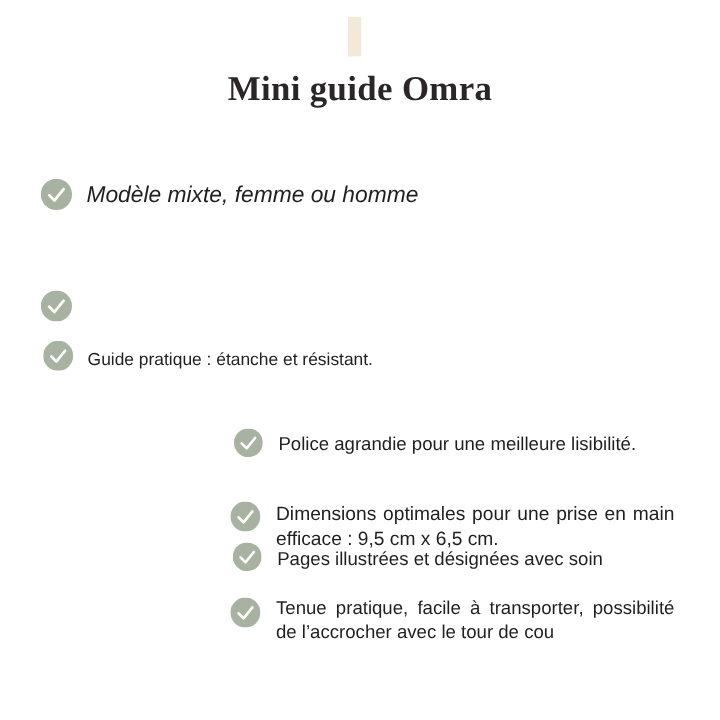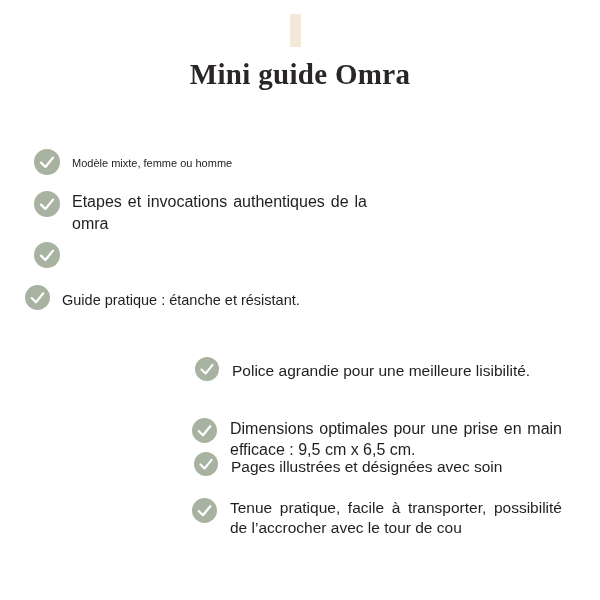--- a/index.html
+++ b/index.html
@@ -35,26 +35,26 @@
   .feature .txt{
     display:block;
     color:var(--text-color);
     line-height:20px;
   }
   .nowrap .txt{white-space:nowrap;}
   .justify .txt{text-align:justify;text-align-last:left;}
 
   
   .f-l1{left:34px;top:135px;}
-  .f-l1 .txt{margin:4px 0 0 12px;font-size:11px;}
+  .f-l1 .txt{margin:4px 0 0 12px;font-size:19px;font-style:italic;}
   .f-l2{left:34px;top:177px;}
   .f-l2 .txt{margin:0 0 0 12px;font-size:16px;width:295px;line-height:21.5px;}
   .f-l3{left:34px;top:228px;}
   .f-l3 .txt{margin:6px 0 0 12px;font-size:15.5px;}
-  .f-l4{left:25px;top:270px;align-items:center;}
+  .f-l4{left:36px;top:270px;}
   .f-l4 .txt{margin:6px 0 0 12px;font-size:14.5px;}
 
   
   .f-r1{left:195px;top:343px;}
   .f-r1 .txt{margin:4px 0 0 13px;font-size:15.5px;}
   .f-r2{left:192px;top:404px;}
   .f-r2 .txt{margin:1px 0 0 13px;font-size:16px;width:332px;line-height:20.5px;}
   .f-r3{left:194px;top:438px;}
   .f-r3 .txt{margin:5px 0 0 13px;font-size:15.5px;}
   .f-r4{left:192px;top:484px;}
@@ -75,29 +75,20 @@
   <div class="feature nowrap f-l1">
     <span class="check">
       <svg width="26" height="26" viewBox="0 0 26 26">
           <circle cx="13" cy="13" r="13"></circle>
           <path d="M7 13.6 L11.4 18 L19 8.6" fill="none" stroke-width="2.3" stroke-linecap="round" stroke-linejoin="round"></path>
         </svg>
     </span>
     <span class="txt">Modèle mixte, femme ou homme</span>
   </div>
 
-  <div class="feature justify f-l2">
-    <span class="check">
-      <svg width="26" height="26" viewBox="0 0 26 26">
-          <circle cx="13" cy="13" r="13"></circle>
-          <path d="M7 13.6 L11.4 18 L19 8.6" fill="none" stroke-width="2.3" stroke-linecap="round" stroke-linejoin="round"></path>
-        </svg>
-    </span>
-    <span class="txt">Etapes et invocations authentiques de la omra</span>
-  </div>
 
   <div class="feature nowrap f-l3">
     <span class="check">
       <svg width="26" height="26" viewBox="0 0 26 26">
           <circle cx="13" cy="13" r="13"></circle>
           <path d="M7 13.6 L11.4 18 L19 8.6" fill="none" stroke-width="2.3" stroke-linecap="round" stroke-linejoin="round"></path>
         </svg>
     </span>
   </div>
 

